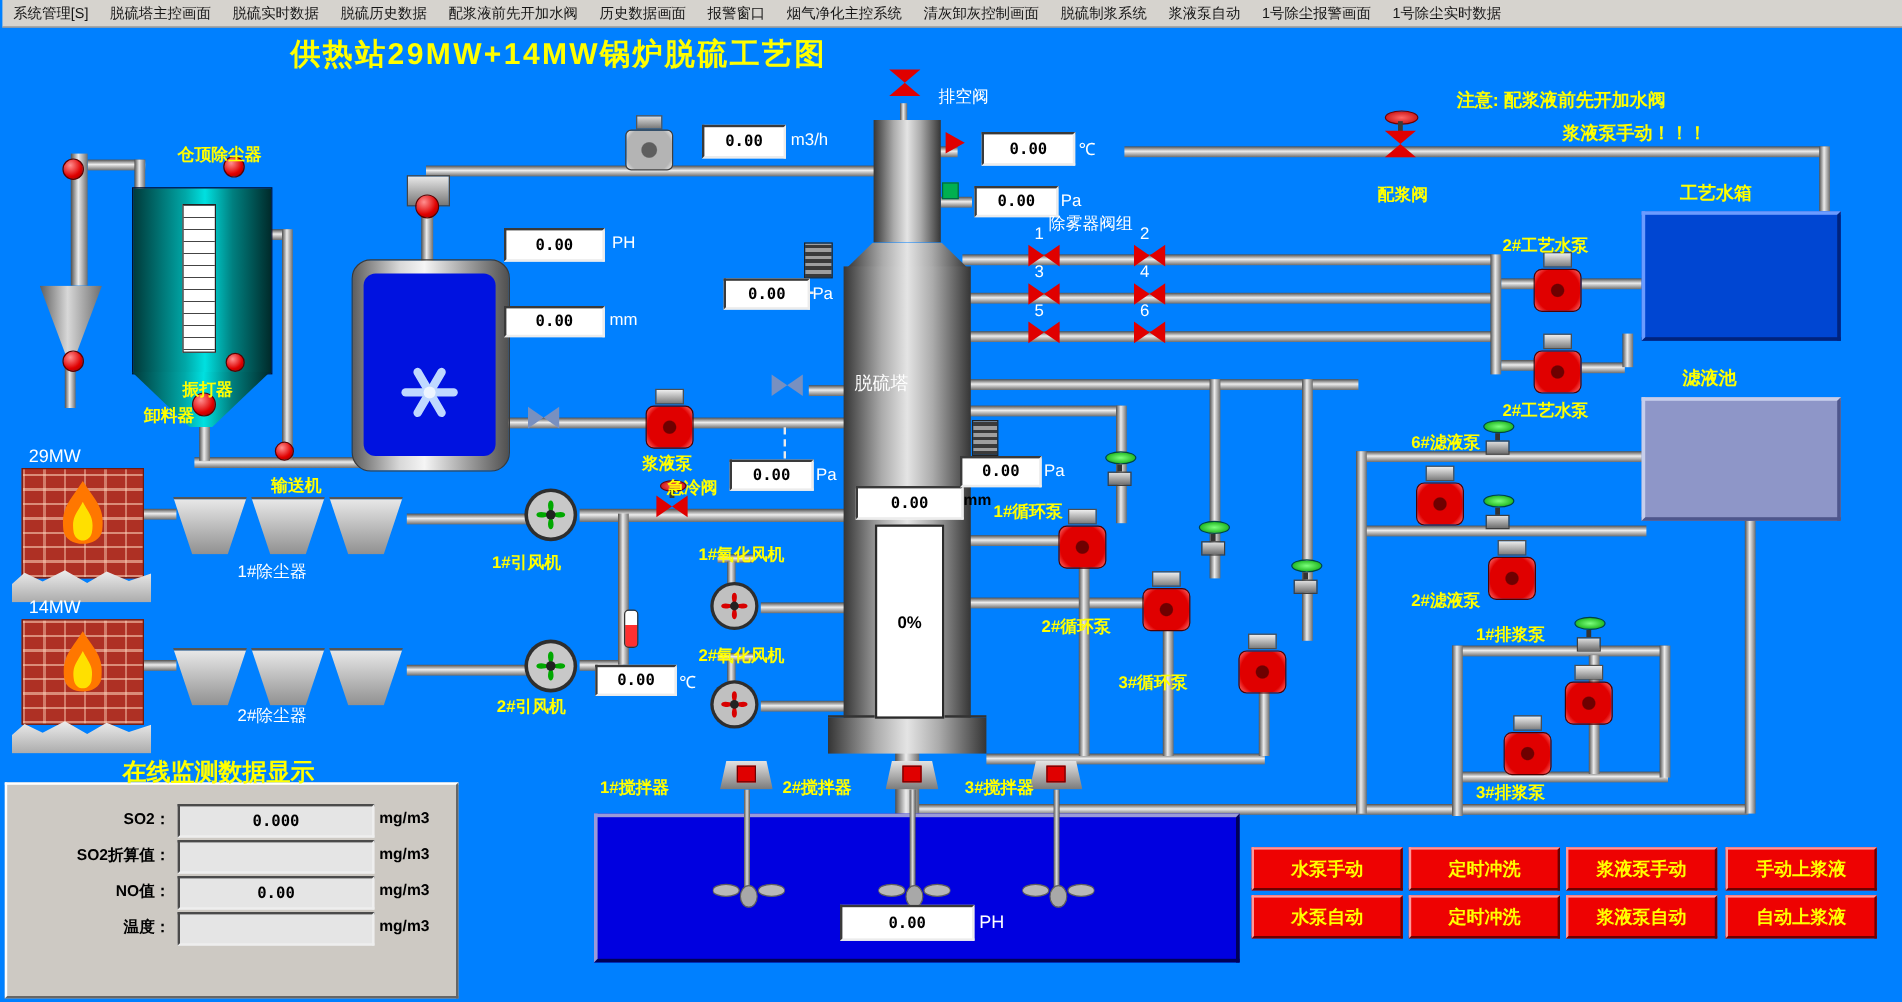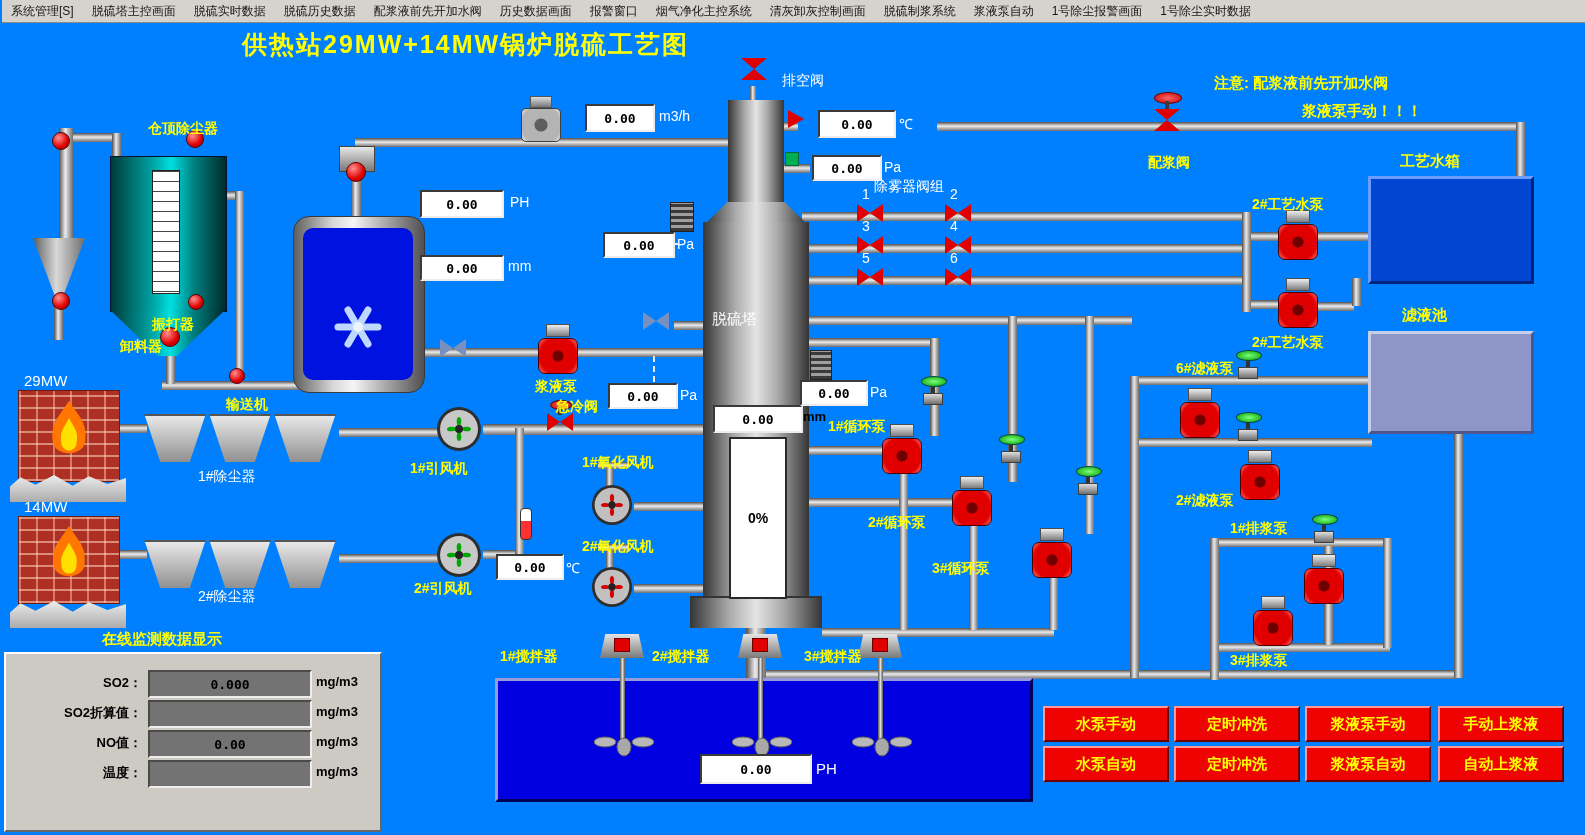--- a/index.html
+++ b/index.html
@@ -29,21 +29,21 @@
   .mixtank{background:linear-gradient(90deg,#5E5E5E,#D8D8D8 30%,#F5F5F5 46%,#9E9E9E 74%,#505050);border-radius:16px;border:1px solid #3A3A3A}
   .mixinner{position:absolute;background:#0012E0;border-radius:10px;z-index:3}
   .towerbody{background:linear-gradient(90deg,#353535,#ABABAB 30%,#E4E4E4 50%,#ABABAB 70%,#353535)}
   .bluetank{background:#0046D2;border:3px solid;border-color:#6C9CFF #00237E #00237E #6C9CFF}
   .filtank{background:#8E96C8;border:3px solid;border-color:#C6CEEC #4E568C #4E568C #C6CEEC}
   .pool{background:#0000E0;border:3px solid;border-color:#9A9AD8 #000058 #000058 #9A9AD8}
   .brick{background-color:#AE3024;background-image:repeating-linear-gradient(0deg,rgba(255,215,190,.55) 0 2px,transparent 2px 12px),repeating-linear-gradient(90deg,rgba(255,215,190,.45) 0 2px,transparent 2px 17px);border:1px solid #6E1C12}
   .rubble{background:linear-gradient(180deg,#EFEFEF,#ABABAB);clip-path:polygon(0 45%,9% 12%,22% 38%,38% 4%,54% 42%,68% 8%,84% 36%,100% 14%,100% 100%,0 100%)}
   .trap{position:absolute;background:linear-gradient(180deg,#E8E8E8,#909090);clip-path:polygon(2% 0,98% 0,73% 100%,27% 100%);z-index:2;border-top:2px solid #555}
   .panel{position:absolute;background:#CDC9C3;border:2px solid;border-color:#FFF #666 #666 #FFF;z-index:5}
-  .input{position:absolute;background:#737373;border:2px solid;border-color:#4A4A4A #EEE #EEE #4A4A4A;font:bold 13px "DejaVu Sans Mono",monospace;display:flex;align-items:center;justify-content:center;z-index:6}
+  .input{position:absolute;background:#e5e5e5;border:2px solid;border-color:#4A4A4A #EEE #EEE #4A4A4A;font:bold 13px "DejaVu Sans Mono",monospace;display:flex;align-items:center;justify-content:center;z-index:6}
   .clock{position:absolute;left:8px;top:27px;width:132px;height:47px;background:#061206;border:2px solid #99A800;z-index:9;text-align:center}
   .clock .t{color:#27EE27;font:bold 16px "DejaVu Sans Mono",monospace;letter-spacing:1px;margin-top:3px}
   .clock .d{color:#B8D800;font:bold 13px "DejaVu Sans Mono",monospace;letter-spacing:2px}
   .btn{position:absolute;width:122px;height:32px;background:#EE0202;border:2px solid;border-color:#FF9898 #6E0000 #6E0000 #FF9898;color:#FFFF00;font-weight:bold;font-size:15px;display:flex;align-items:center;justify-content:center;cursor:pointer;z-index:6}
   
   .icon{position:absolute;z-index:4}
   .bowtie{width:26px;height:18px;--c:#E00000}
   .bowtie::before{content:"";position:absolute;left:0;top:0;border-top:9px solid transparent;border-bottom:9px solid transparent;border-left:13px solid var(--c)}
   .bowtie::after{content:"";position:absolute;right:0;top:0;border-top:9px solid transparent;border-bottom:9px solid transparent;border-right:13px solid var(--c)}
   .blue{--c:#7890C0}
@@ -366,21 +366,21 @@
       <ellipse cx="30" cy="15" rx="7" ry="9" fill="#A8A8A8" stroke="#5E5E5E"></ellipse>
   </svg>
   <svg class="icon" style="left:850px;top:732px" width="60" height="26" viewBox="0 0 60 26">
     <ellipse cx="11" cy="10" rx="11" ry="5" fill="#B8B8B8" stroke="#5E5E5E"></ellipse>
       <ellipse cx="49" cy="10" rx="11" ry="5" fill="#B8B8B8" stroke="#5E5E5E"></ellipse>
       <ellipse cx="30" cy="15" rx="7" ry="9" fill="#A8A8A8" stroke="#5E5E5E"></ellipse>
   </svg>
   <div class="disp" style="left:698px;top:754px;width:108px;height:26px">0.00</div>
   <div class="lw" style="left:814px;top:760px;font-size:15px">PH</div>
 
-  <div class="ly" style="left:100px;top:630px;font-size:15px">在线监测数据显示</div>
+  <div class="ly" style="left:100px;top:630px;font-size:20px">在线监测数据显示</div>
   <div class="panel" style="left:2px;top:652px;width:374px;height:176px"></div>
   <div class="lb" style="left:8px;top:674px;width:132px;text-align:right">SO2：</div>
   <div class="input" style="left:146px;top:670px;width:160px;height:24px">0.000</div>
   <div class="lb" style="left:314px;top:674px">mg/m3</div>
   <div class="lb" style="left:8px;top:704px;width:132px;text-align:right">SO2折算值：</div>
   <div class="input" style="left:146px;top:700px;width:160px;height:24px"></div>
   <div class="lb" style="left:314px;top:704px">mg/m3</div>
   <div class="lb" style="left:8px;top:734px;width:132px;text-align:right">NO值：</div>
   <div class="input" style="left:146px;top:730px;width:160px;height:24px">0.00</div>
   <div class="lb" style="left:314px;top:734px">mg/m3</div>

